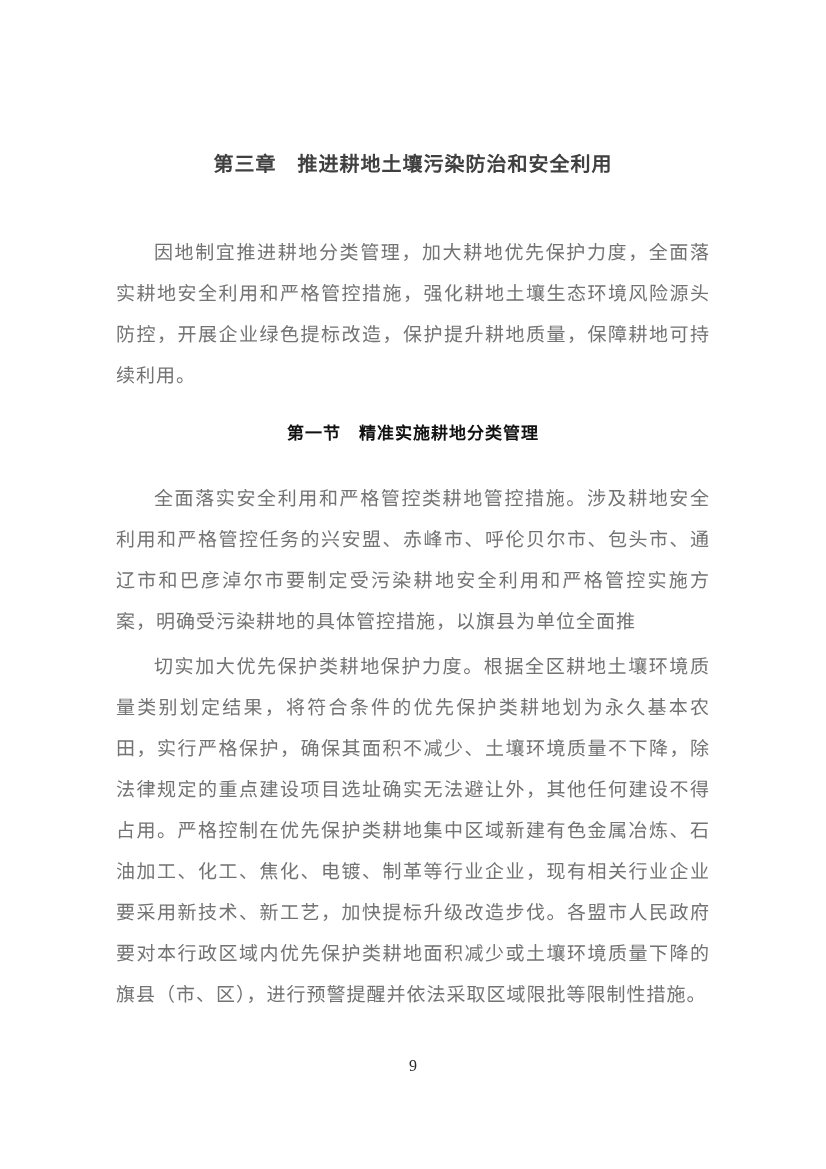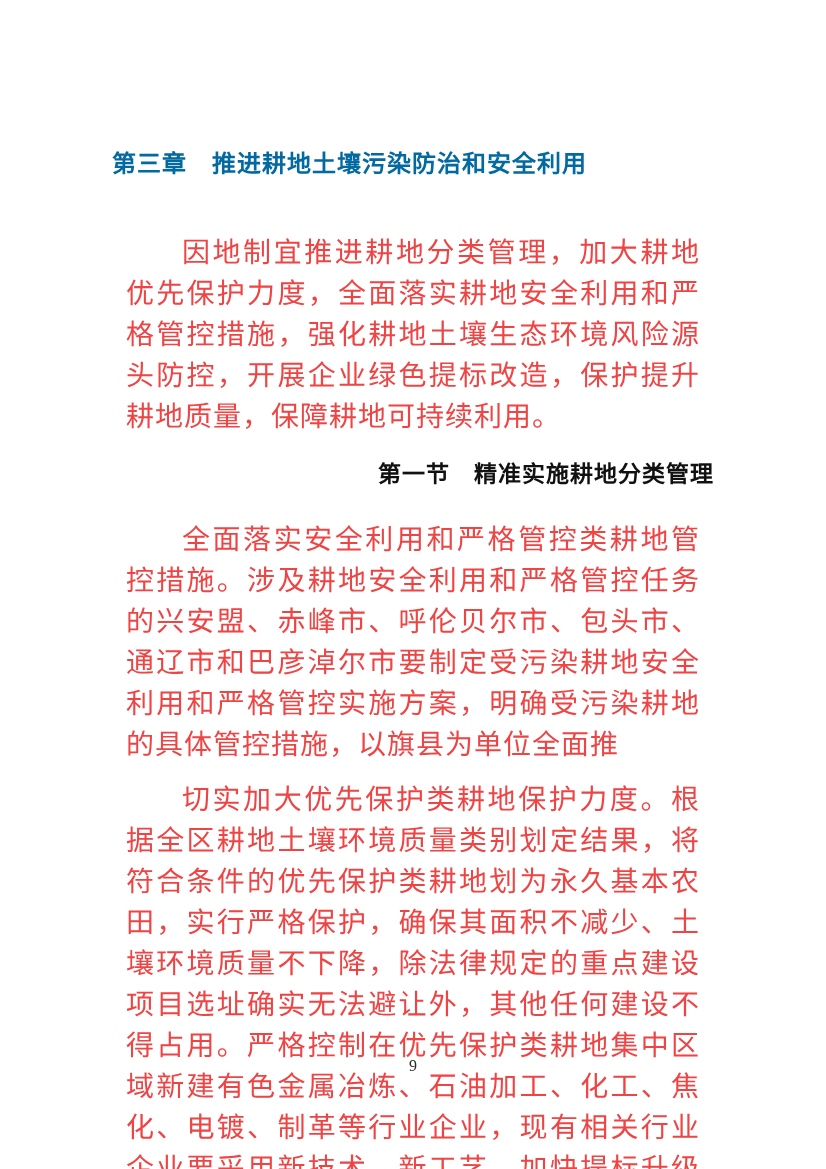--- a/index.html
+++ b/index.html
@@ -14,43 +14,43 @@
     margin: 0 auto;
     background: #ffffff;
     color: #1c1c1c;
     box-sizing: border-box;
     padding: 148px 112px 0 112px;
     font-family: "Liberation Serif", "DejaVu Serif", serif;
     overflow: hidden;
   }
   .chapter-title {
     margin: 0 0 52px 0;
-    text-align: left;
+    text-align: center;
     font-family: "Liberation Sans", "DejaVu Sans", sans-serif;
     font-weight: bold;
-    font-size: 24px;
+    font-size: 20px;
     line-height: 32px;
     letter-spacing: 1px;
-    color: #0369a1;
+    color: #404040;
   }
   .body-para {
-    margin: 14px;
-    font-size: 28px;
+    margin: 4px;
+    font-size: 19px;
     line-height: 41px;
     letter-spacing: 1px;
     text-align: justify;
     text-indent: 2em;
-    color: #ef4444;
+    color: #737373;
   }
   .section-title {
     margin: 22px 0 28px 0;
-    text-align: right;
+    text-align: center;
     font-family: "Liberation Serif", "DejaVu Serif", serif;
     font-weight: bold;
-    font-size: 23px;
+    font-size: 17px;
     line-height: 32px;
     letter-spacing: 1px;
     color: #111111;
   }
   .page-number {
     position: absolute;
     left: 0;
     right: 0;
     bottom: 94px;
     text-align: center;

